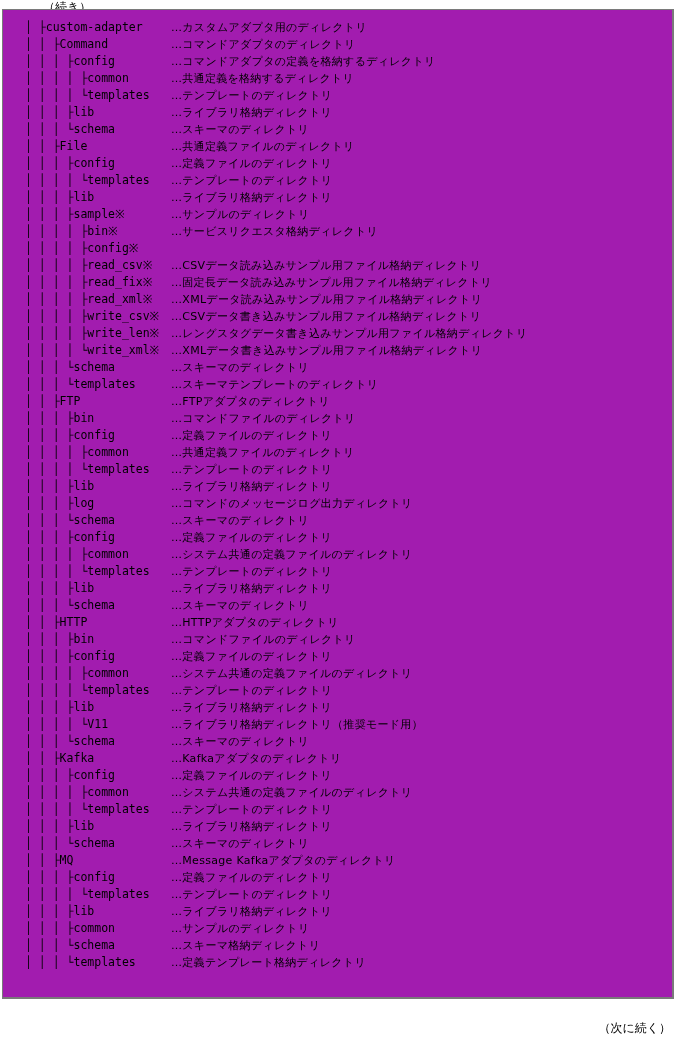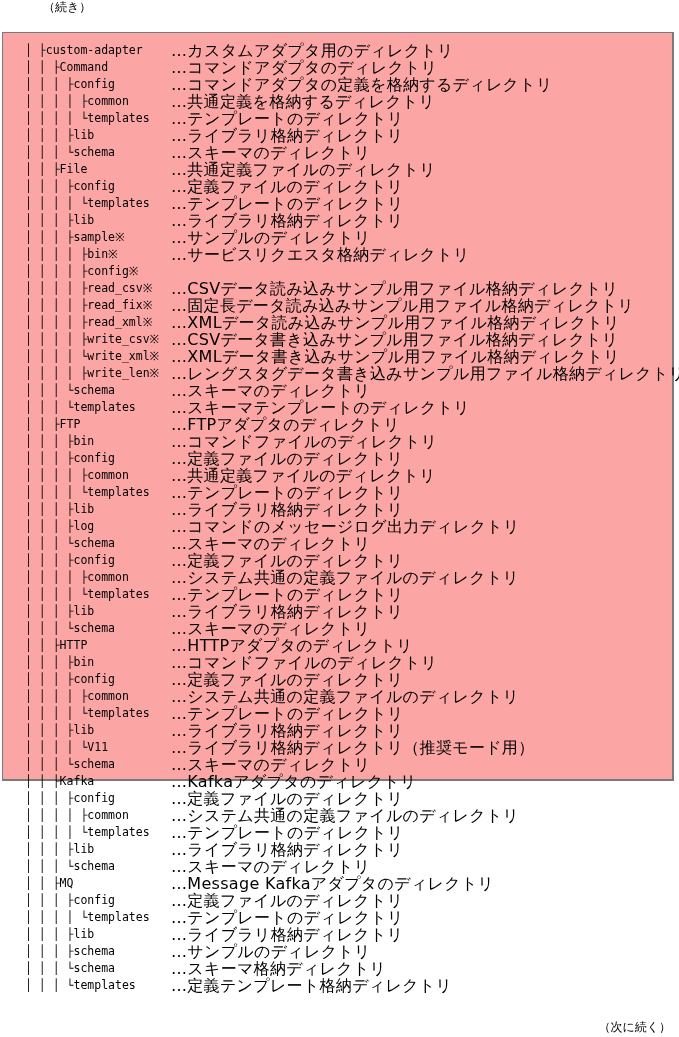--- a/index.html
+++ b/index.html
@@ -8,46 +8,46 @@
       font-family: "DejaVu Sans Mono", "Liberation Mono", monospace;
       color: #000;
     }
     .cont-top {
       position: absolute; left: 10px; top: 0px;
       font-size: 12px; line-height: 14px;
       font-family: "DejaVu Sans", sans-serif;
       margin-left: 33px;
     }
     .box {
-      position: absolute; left: 2px; top: 32px;
-      width: 672px; height: 749px;
+      position: absolute; left: 2px; top: 9px;
+      width: 672px; height: 990px;
       border: 1px solid #7a7a7a;
       border-right: 2px solid #7a7a7a;
       border-bottom: 2px solid #7a7a7a;
       box-sizing: border-box;
-      background: #fca5a5;
+      background: #a21caf;
     }
     .tree { position: absolute; left: 0; top: 9px; width: 100%; }
     .row {
       position: relative; height: 17px; line-height: 17px;
       font-size: 11.5px; white-space: nowrap;
     }
     .prefix {
       position: absolute; left: 22px; top: 0;
       letter-spacing: 0px;
     }
     .desc {
       position: absolute; left: 168px; top: 0;
-      font-family: "DejaVu Sans", sans-serif; font-size: 16px;
+      font-family: "DejaVu Sans", sans-serif; font-size: 11px;
       letter-spacing: 0.3px;
     }
     .cont-bottom {
       position: absolute; right: 8px; top: 1021px;
       font-size: 12px; line-height: 14px;
-      font-family: Liberation Mono, monospace;
+      font-family: Liberation Sans, sans-serif;
     }
   </style>
 </head>
 <body>
 
 <div class="cont-top">（続き）</div>
 
 <div class="box">
   <div class="tree" id="tree">
       <div class="row">
@@ -115,28 +115,28 @@
       </div>
       <div class="row">
         <span class="prefix">│ │ │ │ ├read_xml※</span>
         <span class="desc"> …XMLデータ読み込みサンプル用ファイル格納ディレクトリ</span>
       </div>
       <div class="row">
         <span class="prefix">│ │ │ │ ├write_csv※</span>
         <span class="desc">…CSVデータ書き込みサンプル用ファイル格納ディレクトリ</span>
       </div>
       <div class="row">
+        <span class="prefix">│ │ │ │ ├write_len※</span>
+        <span class="desc">…レングスタグデータ書き込みサンプル用ファイル格納ディレクトリ</span>
+      </div>
+      <div class="row">
         <span class="prefix">│ │ │ │ └write_xml※</span>
         <span class="desc">…XMLデータ書き込みサンプル用ファイル格納ディレクトリ</span>
       </div>
       <div class="row">
-        <span class="prefix">│ │ │ │ ├write_len※</span>
-        <span class="desc">…レングスタグデータ書き込みサンプル用ファイル格納ディレクトリ</span>
-      </div>
-      <div class="row">
         <span class="prefix">│ │ │ └schema</span>
         <span class="desc">…スキーマのディレクトリ</span>
       </div>
       <div class="row">
         <span class="prefix">│ │ │   └templates</span>
         <span class="desc">…スキーマテンプレートのディレクトリ</span>
       </div>
       <div class="row">
         <span class="prefix">│ │ ├FTP</span>
         <span class="desc">…FTPアダプタのディレクトリ</span>
@@ -255,21 +255,21 @@
       </div>
       <div class="row">
         <span class="prefix">│ │ │ │ └templates</span>
         <span class="desc">…テンプレートのディレクトリ</span>
       </div>
       <div class="row">
         <span class="prefix">│ │ │ ├lib</span>
         <span class="desc">…ライブラリ格納ディレクトリ</span>
       </div>
       <div class="row">
-        <span class="prefix">│ │ │ ├schema</span>
+        <span class="prefix">│ │ │ ├common</span>
         <span class="desc">…サンプルのディレクトリ</span>
       </div>
       <div class="row">
         <span class="prefix">│ │ │ └schema</span>
         <span class="desc">…スキーマ格納ディレクトリ</span>
       </div>
       <div class="row">
         <span class="prefix">│ │ │   └templates</span>
         <span class="desc">…定義テンプレート格納ディレクトリ</span>
       </div>

